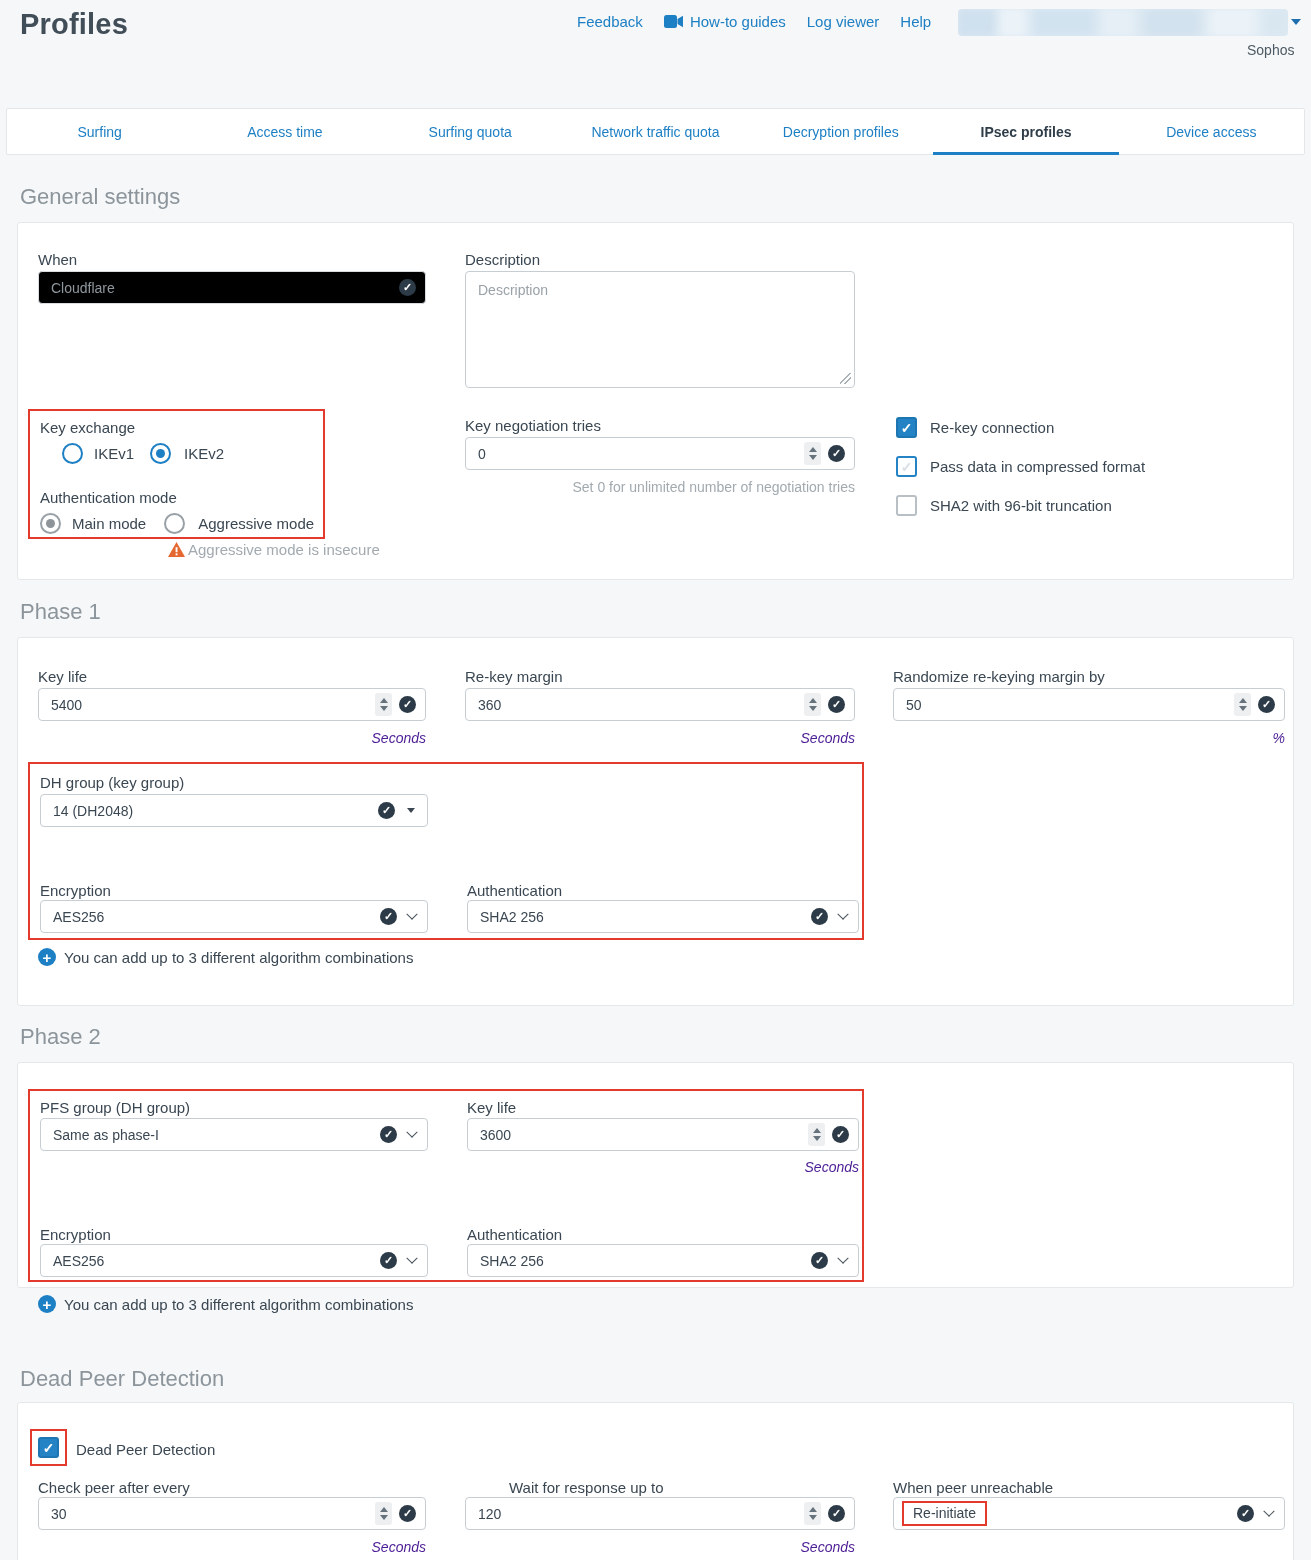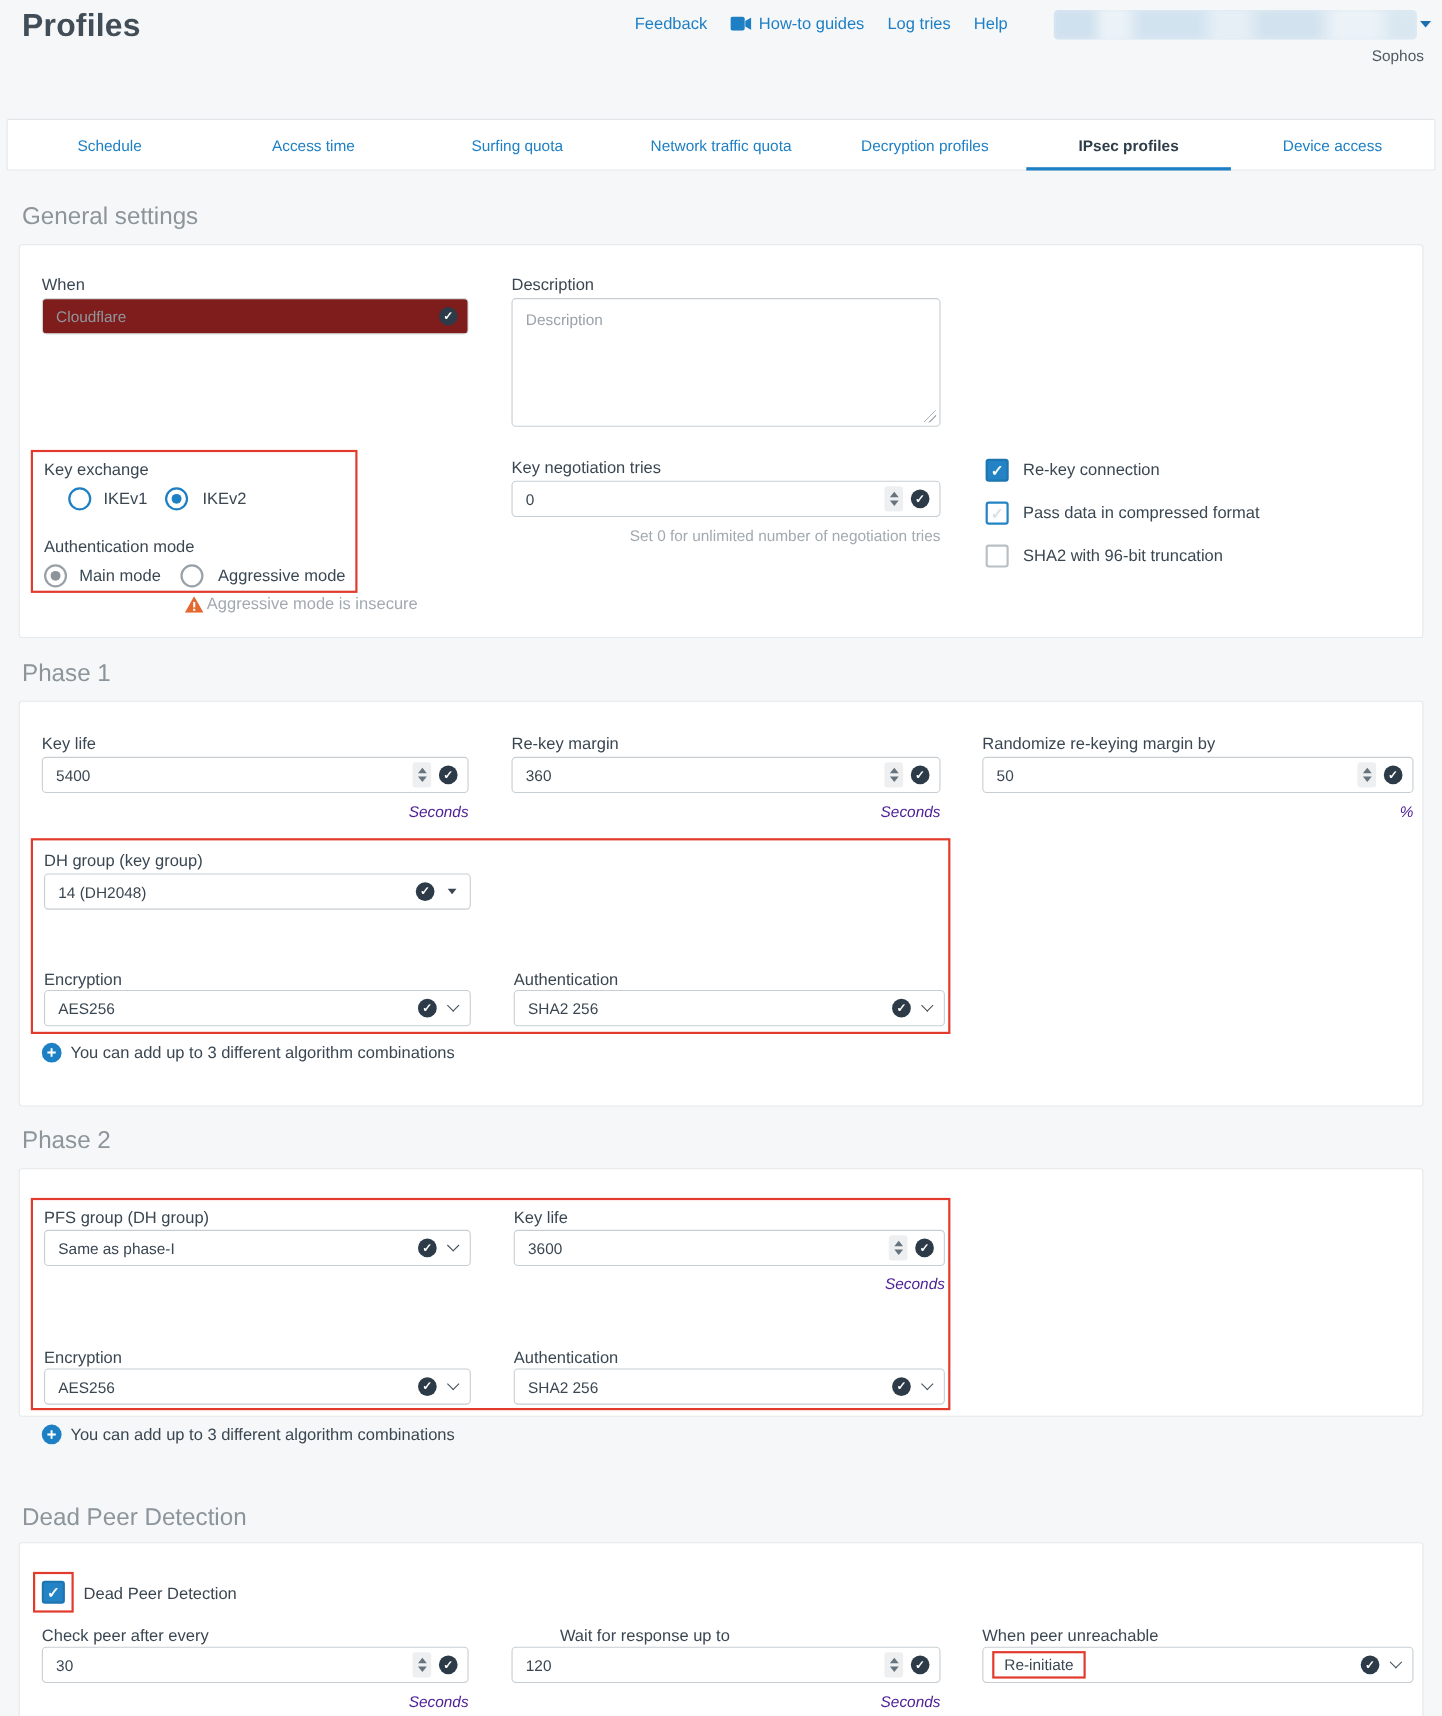--- a/index.html
+++ b/index.html
@@ -37,21 +37,21 @@
   .lbl { font-size:15px; color:#3a4752; }
   .hint { font-size:14px; color:#a2aab0; }
   .unit { font-size:14px; color:#4c1d95; text-align:right;font-style:italic; }
 
   
   .inputbox, .selectbox {
     position:absolute; height:33px; background:#fff; border:1px solid #c7ced3; border-radius:4px;
     display:flex; align-items:center; cursor:pointer;
   }
   .inputbox input { border:none; outline:none; background:transparent; font-family:inherit; font-size:14px; color:#3a4752; padding-left:12px; width:100%; height:100%; }
-  .inputbox.disabled { background:#7f1d1d; border-color:#d8dcde; }
+  .inputbox.disabled { background:#000000; border-color:#d8dcde; }
   .inputbox.disabled input { color:#8f979d; }
   .sel-val { font-size:14px; color:#3a4752; padding-left:12px; }
   .vok { position:absolute; right:9px; width:17px; height:17px; border-radius:50%; background:#2c3b47; color:#fff; font-size:11px; font-weight:700; display:flex; align-items:center; justify-content:center; }
   .selectbox .vok { right:30px; }
   .selectbox.ddl-caret .vok { right:32px; }
   .chev { position:absolute; right:11px; width:8px; height:8px; border-right:1.6px solid #47525b; border-bottom:1.6px solid #47525b; transform:rotate(45deg) translate(-2px,-2px); }
   .caret { position:absolute; right:12px; width:0; height:0; border-left:4.5px solid transparent; border-right:4.5px solid transparent; border-top:5.5px solid #3a4752; }
   .spin { position:absolute; right:33px; width:17px; height:23px; background:#edeff1; border-radius:3px; display:flex; flex-direction:column; align-items:center; justify-content:center; gap:3px; cursor:pointer; }
   .sp-up { width:0; height:0; border-left:4px solid transparent; border-right:4px solid transparent; border-bottom:5px solid #66727c; }
   .sp-dn { width:0; height:0; border-left:4px solid transparent; border-right:4px solid transparent; border-top:5px solid #66727c; }
@@ -95,30 +95,30 @@
   <a class="hdr-link">Feedback</a>
   <a class="hdr-link">
     <span style="display:inline-flex;">
       <svg width="19" height="13" viewBox="0 0 19 13">
           <rect x="0" y="0" width="13" height="13" rx="2.5" fill="#1d7fc4"></rect>
           <path d="M13.5 4 L19 0.8 V12.2 L13.5 9 Z" fill="#1d7fc4"></path>
         </svg>
     </span>
     <span>How-to guides</span>
   </a>
-  <a class="hdr-link">Log tries</a>
+  <a class="hdr-link">Log viewer</a>
   <a class="hdr-link">Help</a>
 </div>
 
 <div class="abs acct-pill"></div>
 <div class="abs pill-caret"></div>
 <div class="abs brand">Sophos</div>
 
 <div class="abs tabbar">
-  <div class="tab">Schedule</div>
+  <div class="tab">Surfing</div>
   <div class="tab">Access time</div>
   <div class="tab">Surfing quota</div>
   <div class="tab">Network traffic quota</div>
   <div class="tab">Decryption profiles</div>
   <div class="tab active">IPsec profiles</div>
   <div class="tab">Device access</div>
 </div>
 
 <div class="abs sec-heading" style="left:20px;top:184px;">General settings</div>
 

